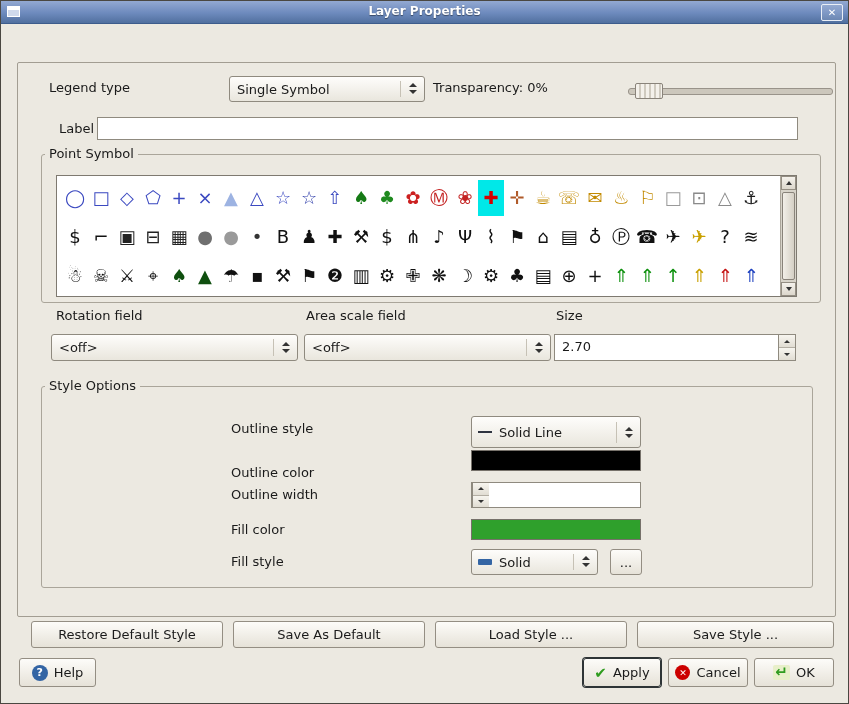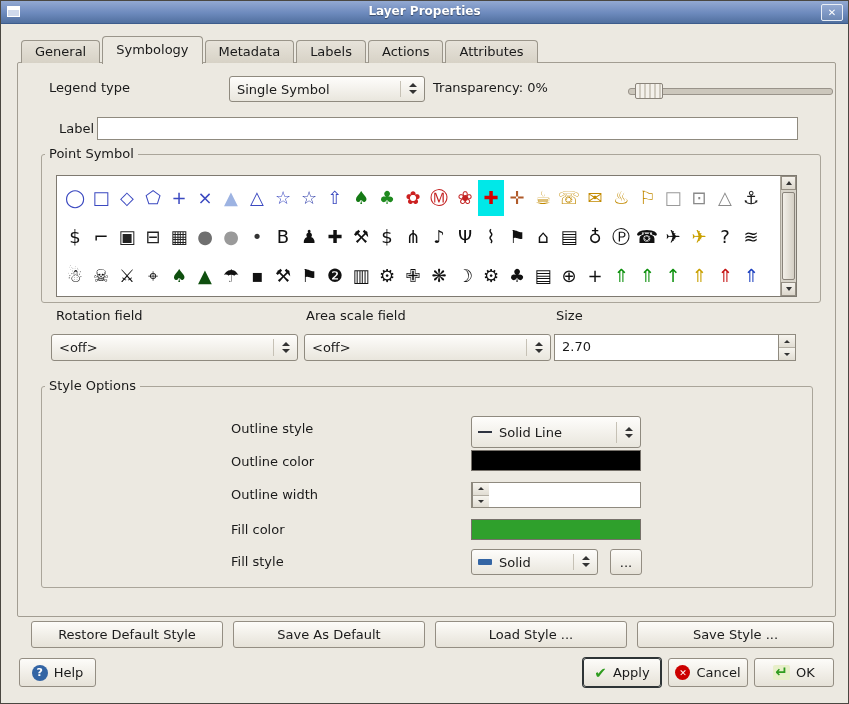--- a/index.html
+++ b/index.html
@@ -84,28 +84,20 @@
 <div class="window">
 
   <div class="titlebar">
     <span class="winicon"></span>
     <span class="title">Layer Properties</span>
     <span class="closebtn">
       <span>✕</span>
     </span>
   </div>
 
-  <div class="tabbar">
-    <div class="tab">General</div>
-    <div class="tab active">Symbology</div>
-    <div class="tab">Metadata</div>
-    <div class="tab">Labels</div>
-    <div class="tab">Actions</div>
-    <div class="tab">Attributes</div>
-  </div>
   <div class="notebook"></div>
 
   <span class="label" style="left:48px;top:79px;">Legend type</span>
   <div class="combo" style="left:228px;top:75px;width:196px;height:26px;">
     <span class="ctext">Single Symbol</span>
     <span class="cspin">
         <span class="tri-up"></span>
         <span class="tri-down"></span>
       </span>
   </div>
@@ -260,21 +252,21 @@
   <span class="label" style="left:230px;top:420px;">Outline style</span>
   <div class="combo" style="left:470px;top:415px;width:170px;height:32px;">
     <span class="lineswatch"></span>
     <span class="ctext">Solid Line</span>
     <span class="cspin">
         <span class="tri-up"></span>
         <span class="tri-down"></span>
       </span>
   </div>
 
-  <span class="label" style="left:230px;top:453px;">Outline color</span>
+  <span class="label" style="left:230px;top:464px;">Outline color</span>
   <div class="colorbtn" style="left: 470px; top: 449px; width: 170px; height: 21px; background: rgb(0, 0, 0);"></div>
 
   <span class="label" style="left:230px;top:486px;">Outline width</span>
   <div class="spin" style="left:470px;top:481px;width:170px;height:26px;">
     <span class="sbtns">
       <div>
           <span class="tri-up"></span>
         </div>
       <div>
           <span class="tri-down"></span>

